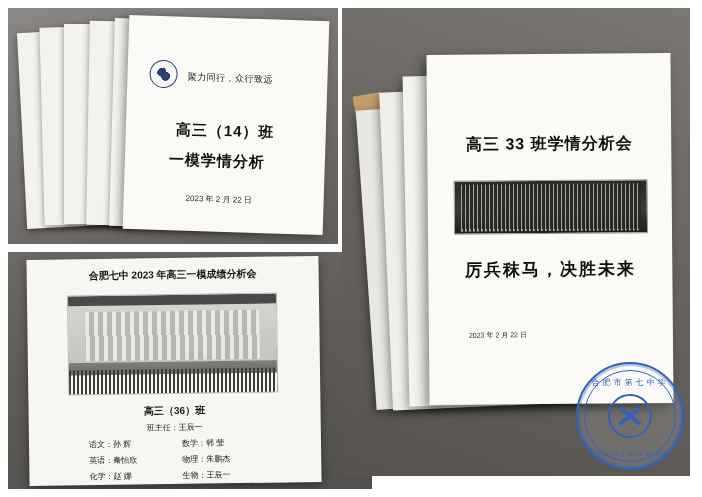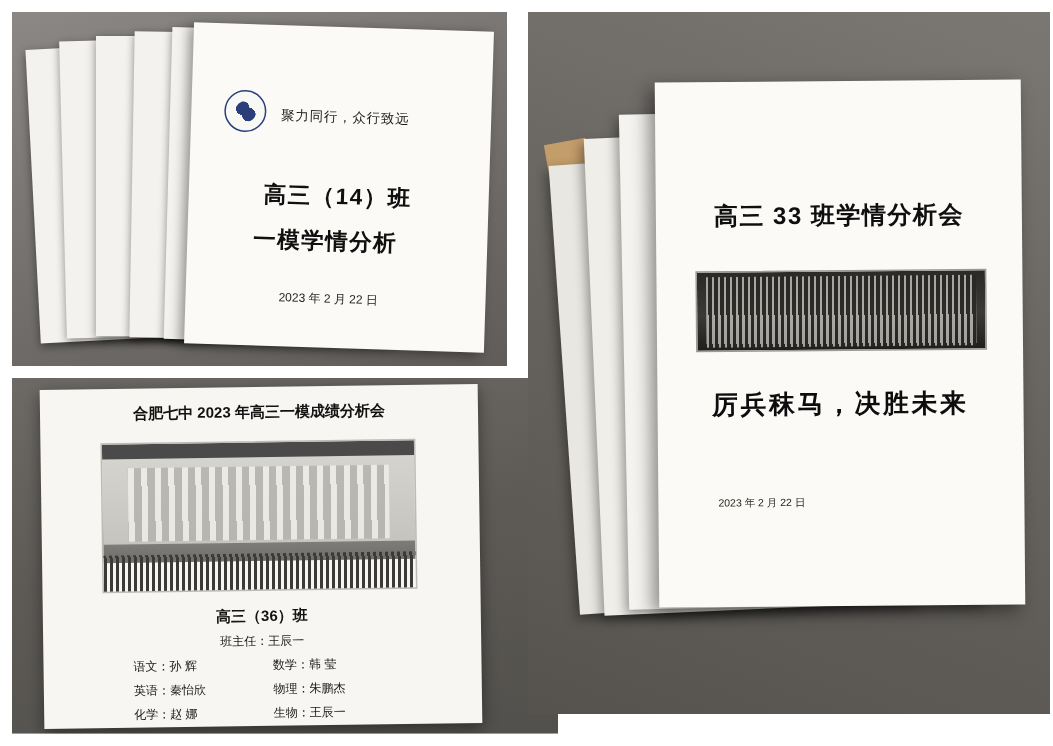--- a/index.html
+++ b/index.html
@@ -179,21 +179,21 @@
     width: 178px;
     display: grid;
     grid-template-columns: 1fr 1fr;
     row-gap: 5px;
     column-gap: 8px;
     font-size: 8px;
     color: #1a1a1a;
   }
 
   
-  .panel-r { left: 352px; top: 8px; width: 348px; height: 468px; }
+  .panel-r { left: 342px; top: 8px; width: 348px; height: 468px; }
   .panel-r .desk {
     position: absolute; inset: 0;
     background: linear-gradient(200deg,#7b7874 0%, #6a6763 40%, #56534f 100%);
   }
   .r-sheet {
     position: absolute;
     background: #efeeea;
     box-shadow: -2px 3px 8px rgba(0,0,0,.4);
   }
   .rs1 { left: 24px; top: 96px; width: 180px; height: 300px; transform: rotate(-4deg); background:#e9e7e2;}
@@ -375,15 +375,21 @@
       <div class="r-title">高三 33 班学情分析会</div>
 
       <div class="r-photo">
         <div class="people"></div>
       </div>
 
       <div class="r-slogan">厉兵秣马，决胜未来</div>
       <div class="r-date">2023 年 2 月 22 日</div>
     </div>
 
+    <div class="seal">
+      <div class="ring"></div>
+      <div class="seal-cn">合肥市第七中学</div>
+      <div class="mark"></div>
+      <div class="seal-en">HEFEI NO.7 HIGH SCHOOL</div>
+    </div>
   </div>
 
 </div>
 
 </body></html>

